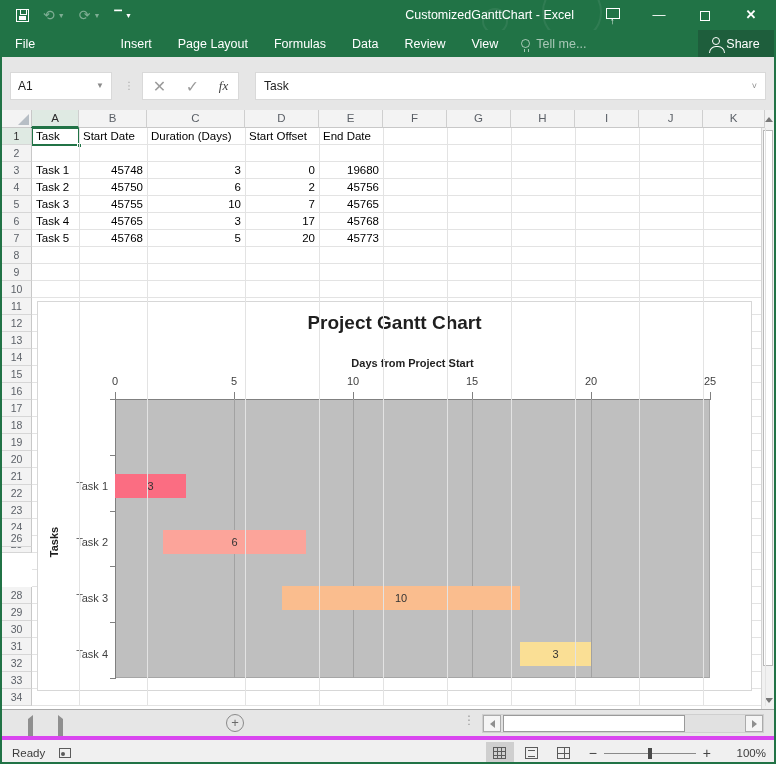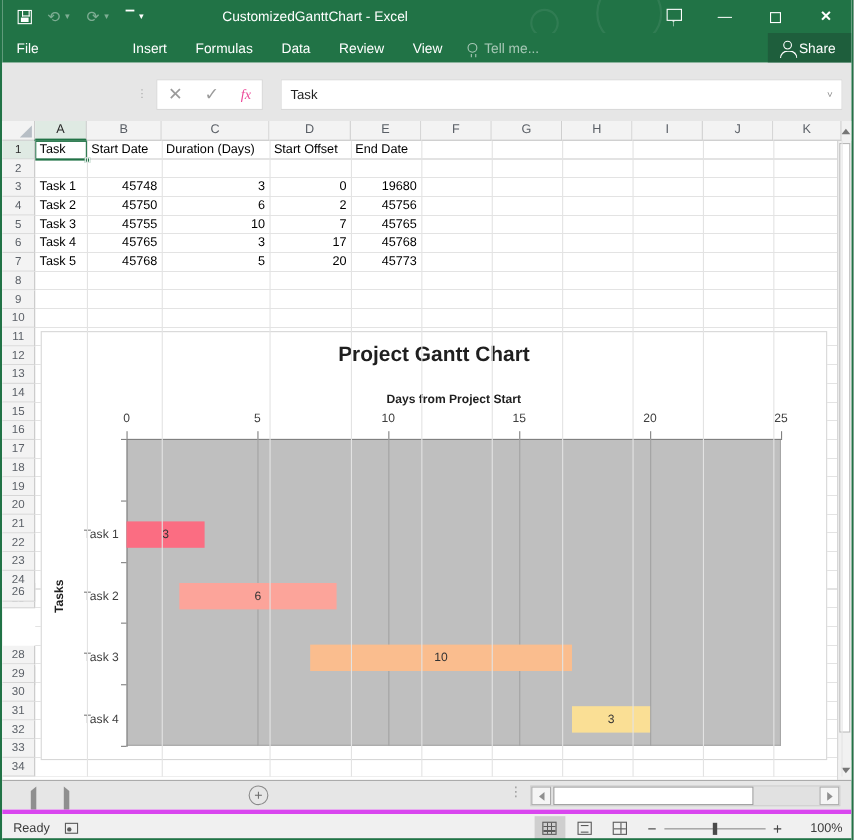--- a/index.html
+++ b/index.html
@@ -8,21 +8,21 @@
           border-left:2px solid #217346;border-right:2px solid #217346;}
 
   
   .titlebar{position:absolute;left:0;top:0;right:0;height:30px;background:#217346;color:#fff;}
   .deco{position:absolute;border:2px solid rgba(255,255,255,0.07);border-radius:50%;}
   .qat{position:absolute;left:0;top:0;height:30px;display:flex;align-items:center;}
   .qat-btn{color:#fff;margin-left:14px;font-size:14px;display:flex;align-items:center;}
   .dim{color:rgba(255,255,255,0.42);}
   .mini-caret{font-size:7px;margin-left:3px;color:rgba(255,255,255,0.42);}
   .win-title{position:absolute;top:0;left:200px;right:200px;height:30px;line-height:30px;
-             text-align:left;font-size:12.5px;color:#fff;white-space:nowrap;}
+             text-align:right;font-size:12.5px;color:#fff;white-space:nowrap;}
   .win-ctrls{position:absolute;right:0;top:0;height:30px;display:flex;align-items:center;}
   .win-ctrl{width:46px;text-align:center;color:#fff;font-size:13px;line-height:30px;}
   .ribbon-opt-icon{display:inline-block;width:14px;height:11px;border:1px solid #fff;position:relative;}
   .ribbon-opt-icon:before{content:"↑";position:absolute;left:3px;top:-3px;font-size:9px;color:#fff;}
   .max-icon{display:inline-block;width:10px;height:10px;border:1px solid #fff;vertical-align:middle;}
 
   
   .tabrow{position:absolute;left:0;top:30px;right:0;height:27px;background:#217346;display:flex;align-items:stretch;}
   .rtab{color:#fff;font-size:12.5px;padding:0 13px;display:flex;align-items:center;white-space:nowrap;}
   .rtab.active{background:#3f8f66;margin-top:38px;}
@@ -35,21 +35,21 @@
   .person:after{content:"";position:absolute;left:-4px;top:8px;width:14px;height:6px;border:1.5px solid #fff;border-bottom:none;border-radius:7px 7px 0 0;}
 
   
   .formularow{position:absolute;left:0;top:57px;right:0;height:53px;background:#e6e6e6;}
   .namebox{position:absolute;left:8px;top:15px;width:102px;height:28px;background:#fff;border:1px solid #d9d9d9;
            font-size:12px;color:#222;line-height:26px;padding-left:7px;}
   .namebox .caret{position:absolute;right:7px;top:0;color:#8a8a8a;font-size:8px;line-height:26px;}
   .fdots{position:absolute;left:122px;top:15px;height:28px;line-height:28px;color:#aaa;font-size:10px;letter-spacing:1px;}
   .fbtns{position:absolute;left:140px;top:15px;width:97px;height:28px;background:#fff;border:1px solid #d9d9d9;
          display:flex;align-items:center;justify-content:space-around;color:#9b9b9b;}
-  .fx{font-family:"Liberation Serif",serif;font-style:italic;font-size:13px;color:#ec4899;}
+  .fx{font-family:"Liberation Serif",serif;font-style:italic;font-size:13px;color:#404040;}
   .formulabar{position:absolute;left:253px;top:15px;right:8px;height:28px;background:#fff;border:1px solid #d9d9d9;
               font-size:12px;color:#222;line-height:26px;padding-left:8px;}
   .formulabar .caret{position:absolute;right:8px;top:0;color:#8a8a8a;font-size:9px;line-height:26px;}
 
   
   .workbook{position:absolute;left:0;top:110px;right:0;height:599px;background:#fff;overflow:hidden;}
   .corner{position:absolute;left:0;top:0;width:30px;height:18px;background:#f3f3f3;border-right:1px solid #c8c8c8;border-bottom:1px solid #c8c8c8;}
   .corner .tri{position:absolute;right:2px;bottom:2px;width:0;height:0;border-left:11px solid transparent;border-bottom:11px solid #b7bec5;}
   .col-hdr{position:absolute;top:0;height:18px;background:#f3f3f3;border-right:1px solid #cfcfcf;border-bottom:1px solid #c8c8c8;
            text-align:center;font-size:11.5px;color:#5a5f66;line-height:17px;}
@@ -150,35 +150,40 @@
       <span class="win-ctrl">—</span>
       <span class="win-ctrl"><span class="max-icon"></span></span>
       <span class="win-ctrl" style="font-weight:bold;">✕</span>
     </div>
   </div>
 
   <div class="tabrow">
     <div class="rtab">File</div>
     <div class="rtab active">Home</div>
     <div class="rtab">Insert</div>
+    <div class="rtab">Page Layout</div>
     <div class="rtab">Formulas</div>
     <div class="rtab">Data</div>
     <div class="rtab">Review</div>
     <div class="rtab">View</div>
     <div class="tellme">
       <span class="bulb"></span>
       <span>Tell me...</span>
     </div>
     <div class="share-btn">
       <span class="person"></span>
       <span>Share</span>
     </div>
   </div>
 
   <div class="formularow">
+    <div class="namebox">
+      <span>A1</span>
+      <span class="caret">▼</span>
+    </div>
     <div class="fdots">⋮</div>
     <div class="fbtns">
       <span>✕</span>
       <span>✓</span>
       <span class="fx">fx</span>
     </div>
     <div class="formulabar">
       <span>Task</span>
       <span class="caret">˅</span>
     </div>

